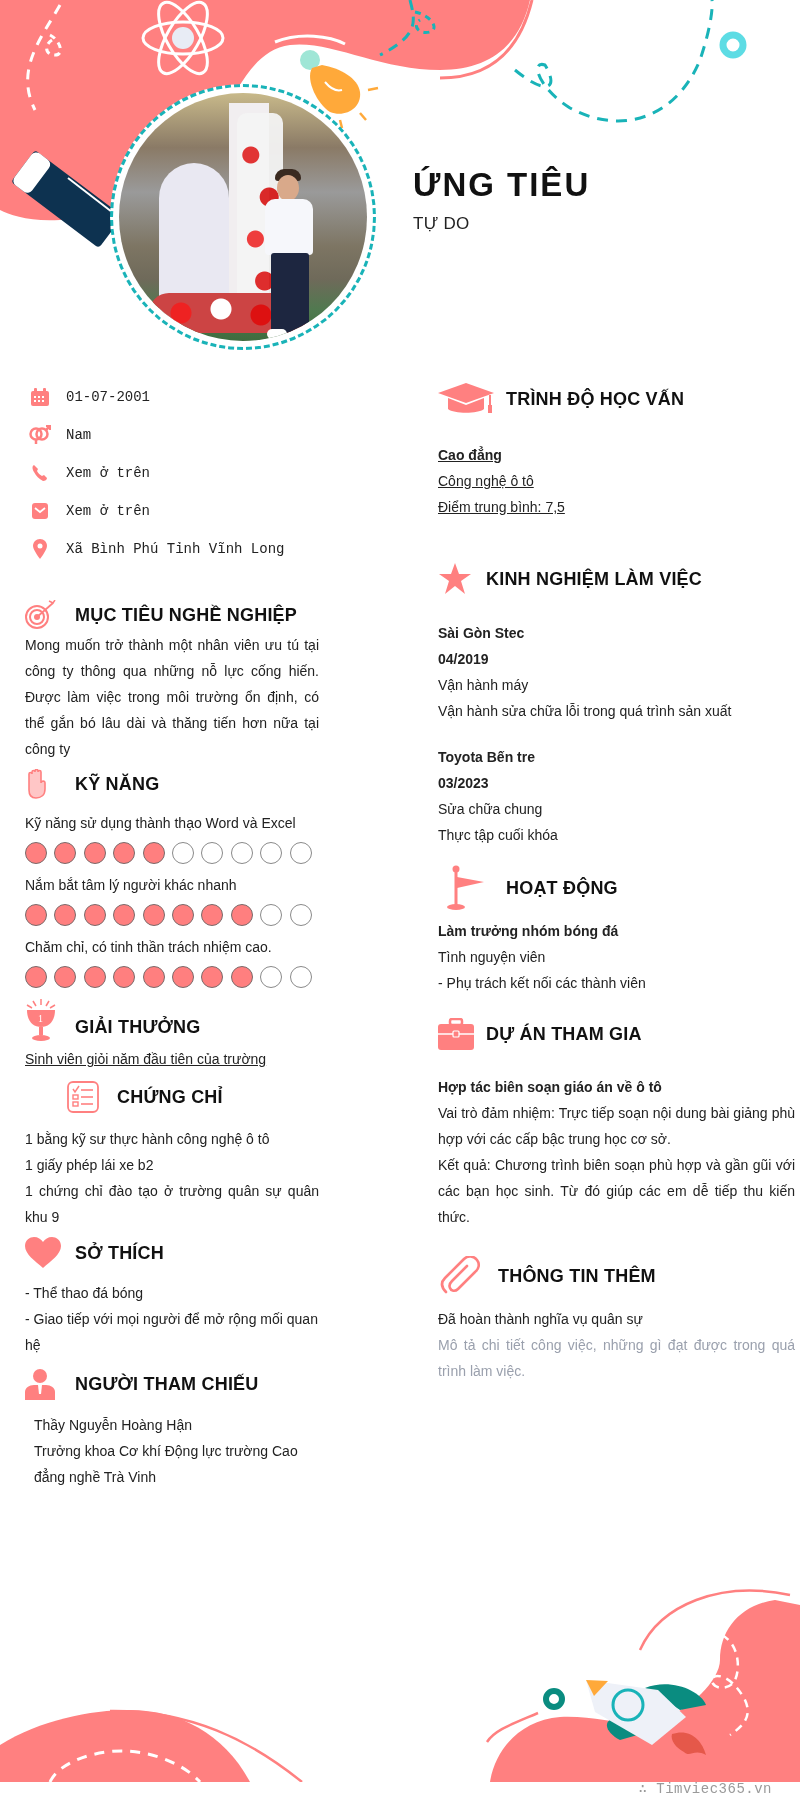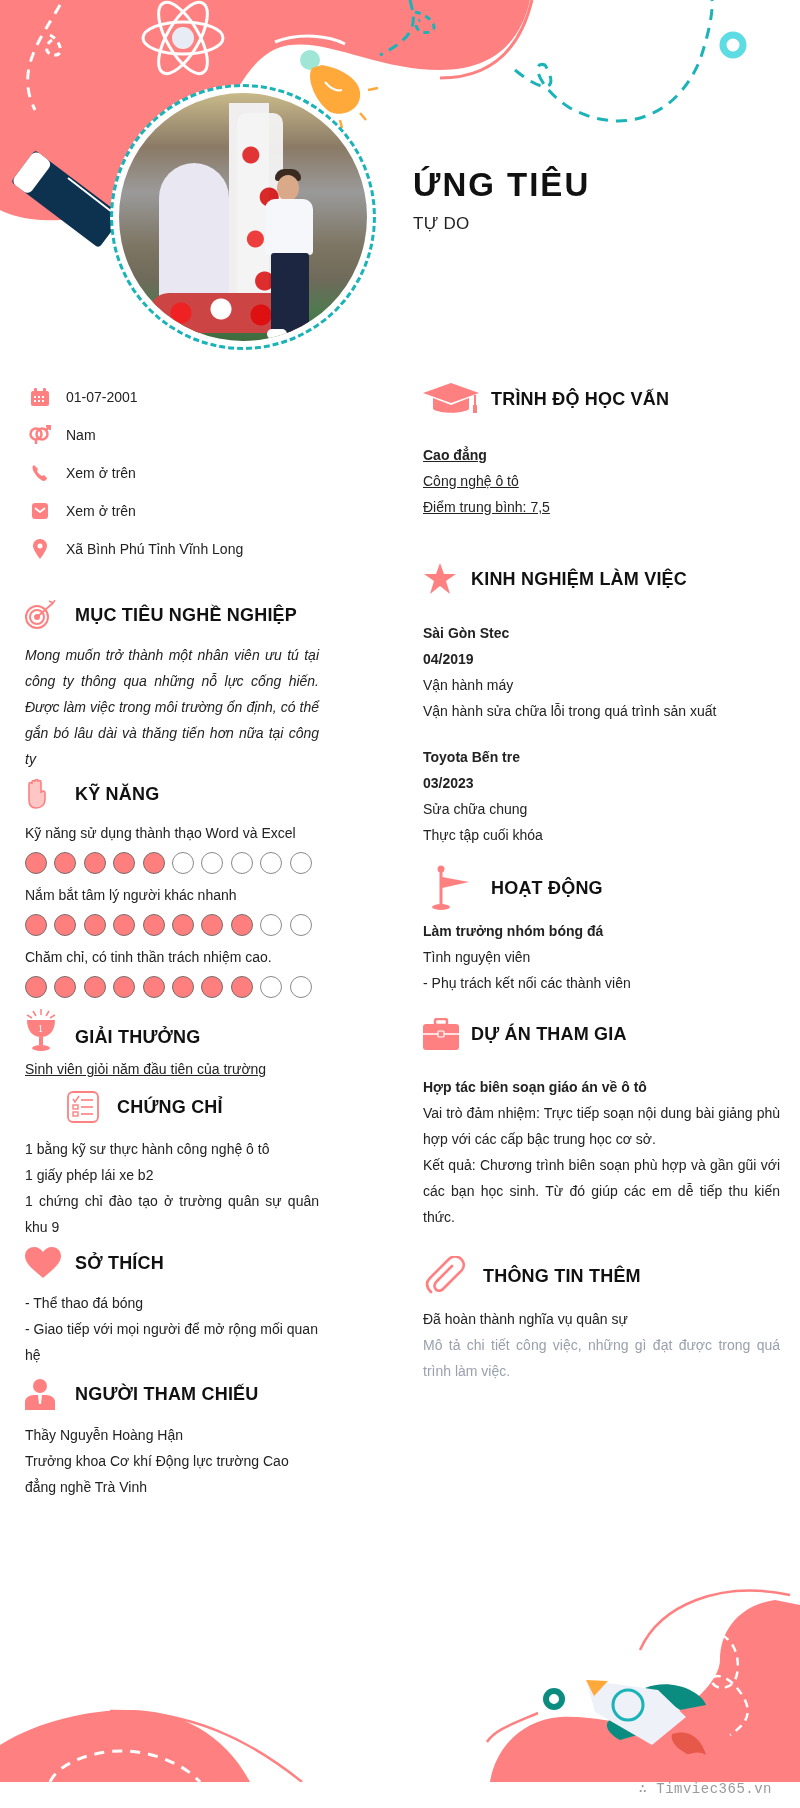--- a/index.html
+++ b/index.html
@@ -20,23 +20,23 @@
   .photo .person-shirt { position: absolute; left: 146px; top: 106px; width: 48px; height: 56px; background: #f6f7fb; border-radius: 10px 10px 4px 4px; }
   .photo .person-pants { position: absolute; left: 152px; top: 160px; width: 38px; height: 80px; background: #1d2640; border-radius: 3px; }
   .photo .shoe1 { position: absolute; left: 148px; top: 236px; width: 20px; height: 10px; background: #fff; border-radius: 5px; }
   .photo .shoe2 { position: absolute; left: 176px; top: 240px; width: 20px; height: 10px; background: #fff; border-radius: 5px; }
 
   .name-block { position: absolute; left: 413px; top: 166px; }
   .name { font-size: 33px; font-weight: 700; letter-spacing: 2px; color: #111; }
   .job-title { font-size: 17px; margin-top: 10px; color: #222; letter-spacing: .3px; }
 
   .col-left { position: absolute; left: 25px; top: 378px; width: 294px; }
-  .col-right { position: absolute; left: 423px; top: 378px; width: 357px; }
-
-  .info-row { display: flex; align-items: center; height: 38px; font-size: 14px; color: #222; }
+  .col-right { position: absolute; left: 438px; top: 378px; width: 357px; }
+
+  .info-row { display: flex; align-items: center; height: 38px; font-size: 14px; color: #222; font-family: Liberation Mono, monospace; }
   .info-row .ico { width: 24px; height: 24px; margin-right: 14px; display: flex; align-items: center; justify-content: center; margin-left: 3px; }
 
   .sec-head { display: flex; align-items: center; }
   .sec-head .sec-ico { display: flex; align-items: center; justify-content: flex-start; }
   .sec-title { font-size: 18px; font-weight: 700; color: #111; letter-spacing: .2px; }
   .body-text { font-size: 14px; line-height: 26px; color: #222; }
   .justify { text-align: justify; }
   .bold { font-weight: 700; }
   .muted { color: #9aa0ad; }
 
@@ -169,21 +169,21 @@
           <svg width="32" height="30" viewBox="0 0 32 30">
               <circle cx="12" cy="17" r="11" fill="none" stroke="#ff8080" stroke-width="2"></circle>
               <circle cx="12" cy="17" r="7" fill="none" stroke="#ff8080" stroke-width="2"></circle>
               <circle cx="12" cy="17" r="3" fill="#ff8080"></circle>
               <line x1="12" y1="17" x2="28" y2="3" stroke="#ff8080" stroke-width="1.8"></line>
               <polyline points="24,1 28,3 30,0" fill="none" stroke="#ff8080" stroke-width="1.5"></polyline>
             </svg>
         </span>
         <span class="sec-title">MỤC TIÊU NGHỀ NGHIỆP</span>
       </div>
-      <div class="body-text justify" style="margin-top:10px;font-style:italic;">Mong muốn trở thành một nhân viên ưu tú tại công ty thông qua những nỗ lực cống hiến. Được làm việc trong môi trường ổn định, có thể gắn bó lâu dài và thăng tiến hơn nữa tại công ty</div>
+      <div class="body-text justify" style="">Mong muốn trở thành một nhân viên ưu tú tại công ty thông qua những nỗ lực cống hiến. Được làm việc trong môi trường ổn định, có thể gắn bó lâu dài và thăng tiến hơn nữa tại công ty</div>
     </div>
 
     <div style="margin-top:2px;">
       <div class="sec-head" style="height:40px;">
         <span class="sec-ico" style="width:50px;">
           <svg width="24" height="30" viewBox="0 0 24 30">
               <path d="M4,12 L4,5 C4,3 7,3 7,5 L7,3 C7,1 10,1 10,3 L10,2 C10,0 13,0 13,2 L13,3 C13,1 16,1 16,3 L16,14 C16,12 20,11 20,14 L20,20 C20,26 16,29 11,29 C6,29 4,26 4,21 Z" fill="#ffc6c6" stroke="#ff8080" stroke-width="1.6"></path>
             </svg>
         </span>
         <span class="sec-title">KỸ NĂNG</span>
@@ -300,21 +300,21 @@
       <div class="sec-head" style="height:40px;">
         <span class="sec-ico" style="width:50px;">
           <svg width="30" height="32" viewBox="0 0 30 32">
               <circle cx="15" cy="8" r="7" fill="#ff8080"></circle>
               <path d="M0,32 L0,24 C0,20 4,17 9,17 L21,17 C26,17 30,20 30,24 L30,32 Z" fill="#ff8080"></path>
               <polygon points="13,17 17,17 16,26 14,26" fill="#fff"></polygon>
             </svg>
         </span>
         <span class="sec-title">NGƯỜI THAM CHIẾU</span>
       </div>
-      <div style="margin-top:8px;">
+      <div style="margin-top:8px;margin-left:9px;">
         <div class="body-text">Thầy Nguyễn Hoàng Hận</div>
         <div class="body-text">Trưởng khoa Cơ khí Động lực trường Cao đẳng nghề Trà Vinh</div>
       </div>
     </div>
   </div>
 
   <div class="col-right">
 
     <div style="margin-top:0;">
       <div class="sec-head" style="height:42px;">

